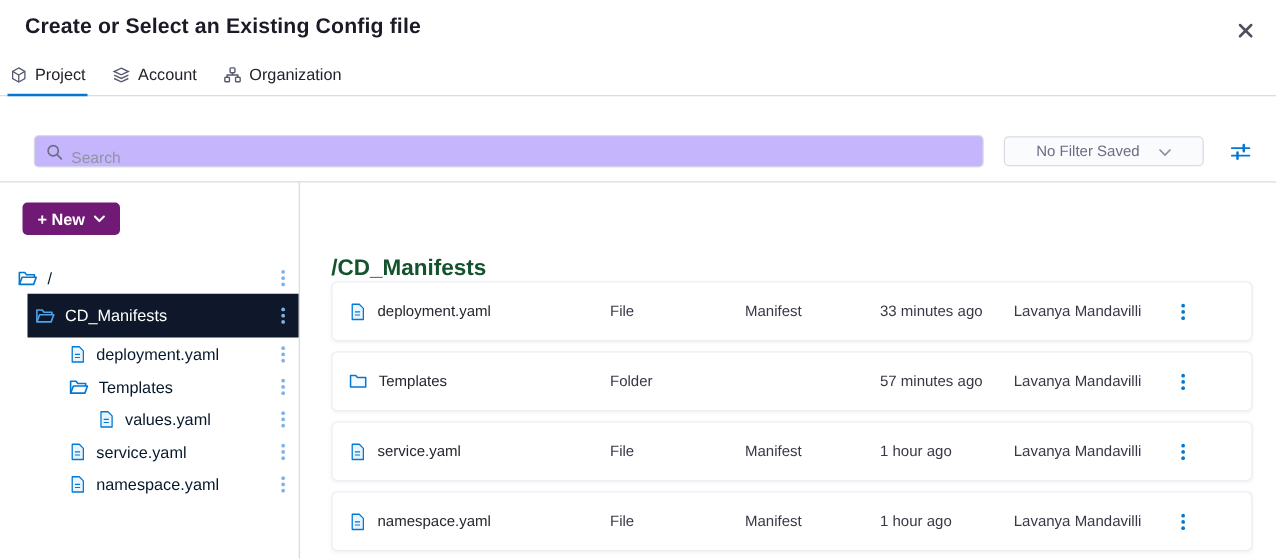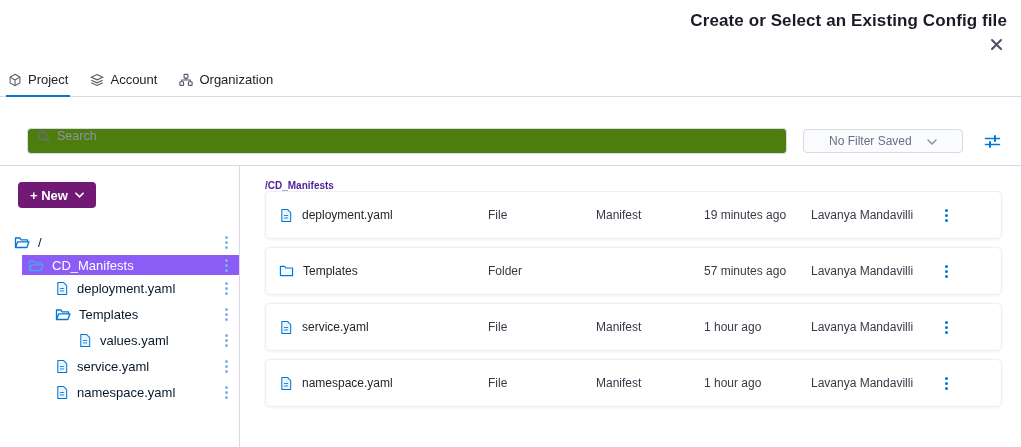--- a/index.html
+++ b/index.html
@@ -1,56 +1,56 @@
 <!DOCTYPE html>
 <html><head>
 <meta charset="utf-8">
 <style>
   * { margin:0; padding:0; box-sizing:border-box; }
   html,body { width:1021px; height:447px; overflow:hidden; }
   body { font-family:"Liberation Sans", sans-serif; background:#ffffff; color:#22222a; position:relative; }
 
   
-  .dlg-header { display:flex; justify-content:space-between; align-items:flex-end; padding:11px 14px 0 8px;flex-direction:column; }
+  .dlg-header { display:flex; justify-content:space-between; align-items:flex-start; padding:11px 14px 0 20px; }
   .dlg-title { font-size:17px; font-weight:700; color:#1b1b28; letter-spacing:.1px; }
   .close-btn { width:22px; height:22px; display:flex; align-items:center; justify-content:center; cursor:pointer; margin-top:2px; }
 
   
   .tabs { display:flex; gap:18px; padding-left:6px; margin-top:13px; border-bottom:1px solid #d9dae6; }
   .tab { display:flex; align-items:center; gap:6px; font-size:13px; color:#22222a; padding:4px 2px 9px 2px; position:relative; cursor:pointer; }
   .tab.active::after { content:""; position:absolute; left:0; right:0; bottom:-1px; height:2px; background:#0278d5; }
   .tab svg { display:block; }
 
   
   .toolbar { display:flex; align-items:center; padding:31px 19px 0 27px; }
-  .search-box { flex:1; height:26px; border:1px solid #d9dae6; border-radius:4px; display:flex; align-items:flex-start; padding:0 9px; gap:7px; background:#4d7c0f; }
+  .search-box { flex:1; height:26px; border:1px solid #d9dae6; border-radius:4px; display:flex; align-items:flex-end; padding:0 9px; gap:7px; background:#c4b5fd; }
   .search-box input { flex:1; border:none; outline:none; font-size:12.5px; color:#22222a; font-family:"Liberation Sans",sans-serif; background:transparent; }
   .search-box input::placeholder { color:#9293a5; }
   .filter-select { width:160px; height:24px; margin-left:16px; background:#fafbfc; border:1px solid #d9dae6; border-radius:4px; display:flex; align-items:center; justify-content:space-between; padding:0 25px; font-size:12px; color:#6b6d85; cursor:pointer; }
   .sliders-btn { margin-left:19px; width:20px; height:20px; display:flex; align-items:center; justify-content:center; cursor:pointer; }
 
   
   .split { display:flex; margin-top:11px; border-top:1px solid #d9dae6; height:306px; }
   .sidebar { width:240px; flex:0 0 240px; border-right:1px solid #d9dae6; padding-top:16px; overflow:hidden; }
   .new-btn { margin-left:18px; height:26px; background:#701a75; border:none; border-radius:4px; color:#fff; font-weight:700; font-size:13px; font-family:"Liberation Sans",sans-serif; display:inline-flex; align-items:center; gap:7px; padding:0 12px; cursor:pointer; }
   .new-btn svg { display:block; }
 
   .tree { margin-top:21px; font-size:13px; color:#07182b; }
   .tree-item { height:26px; display:flex; align-items:center; gap:8px; cursor:pointer; white-space:nowrap; }
   .tree-item svg { flex:0 0 auto; display:block; }
   .tree-item .folder-glyph { color:#0278d5; }
   .tree-item .file-glyph { color:#0278d5; }
-  .tree-item.selected { background:#8b5cf6; color:#ffffff; height:20px; }
+  .tree-item.selected { background:#0f172a; color:#ffffff; height:35px; }
   .tree-item.selected .folder-glyph { color:#4da3ea; }
   .tree-kebab { margin-left:auto; padding-right:11px; display:flex; flex-direction:column; gap:2px; cursor:pointer; }
   .tree-kebab i { width:3px; height:3px; border-radius:50%; background:#7fb3e6; }
 
   
   .main { flex:1; padding:14px 19px 0 25px; overflow:hidden; }
-  .breadcrumb { color:#4c1d95; font-size:10px; font-weight:700; cursor:pointer; }
+  .breadcrumb { color:#14532d; font-size:18px; font-weight:700; cursor:pointer;margin-top:44px; }
   .grid { display:grid; grid-template-columns:222px 108px 108px 107px 128px 1fr; align-items:center; }
   .table-head { margin-top:37px; margin-bottom:13px; font-size:10px; font-weight:700; letter-spacing:.4px; color:#1c1f26; }
   .table-head .cell:first-child { padding-left:23px; }
   .file-row { height:48px; background:#fff; border:1px solid #eceef3; border-radius:5px; box-shadow:0 1px 3px rgba(96,97,112,.08); margin-bottom:8px; font-size:12px; color:#383946; cursor:pointer; }
   .file-row .name-cell { display:flex; align-items:center; gap:9px; padding-left:13px; color:#25262e; }
   .file-row .name-cell svg { flex:0 0 auto; display:block; color:#0278d5; }
   .row-kebab { justify-self:start; display:flex; flex-direction:column; gap:2px; padding:4px 6px; cursor:pointer; }
   .row-kebab i { width:3px; height:3px; border-radius:50%; background:#0278d5; }
   .cell { overflow:hidden; text-overflow:ellipsis; white-space:nowrap; }
 </style>
@@ -255,21 +255,21 @@
         <svg width="14" height="15" viewBox="0 0 14 16" stroke="currentColor" stroke-width="1.1">
                 <path d="M2.5 1.5h6l3.5 3.5v9.5h-9.5z" fill="#eaf4fd" stroke-linejoin="round"></path>
                 <path d="M4.8 8h4.4M4.8 10.6h4.4" stroke-width="0.9"></path>
               </svg>
       </span>
 
       <span>deployment.yaml</span>
     </div>
     <div class="cell">File</div>
     <div class="cell">Manifest</div>
-    <div class="cell">19 minutes ago</div>
+    <div class="cell">33 minutes ago</div>
     <div class="cell">Lavanya Mandavilli</div>
     <div class="row-kebab">
             <i></i>
             <i></i>
             <i></i>
           </div>
   </div>
         <div class="grid file-row">
     <div class="cell name-cell">
 

